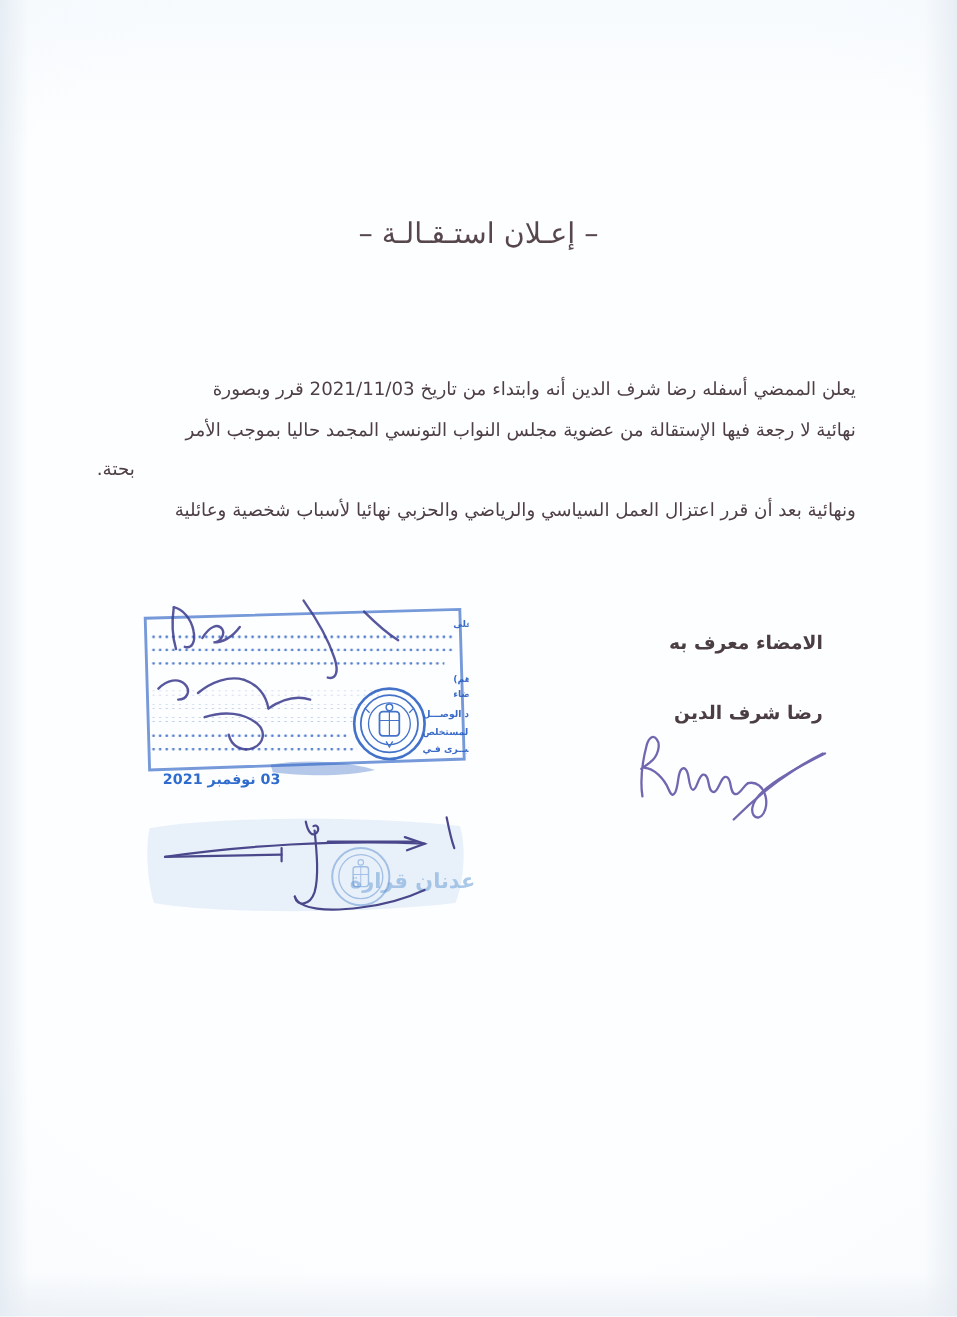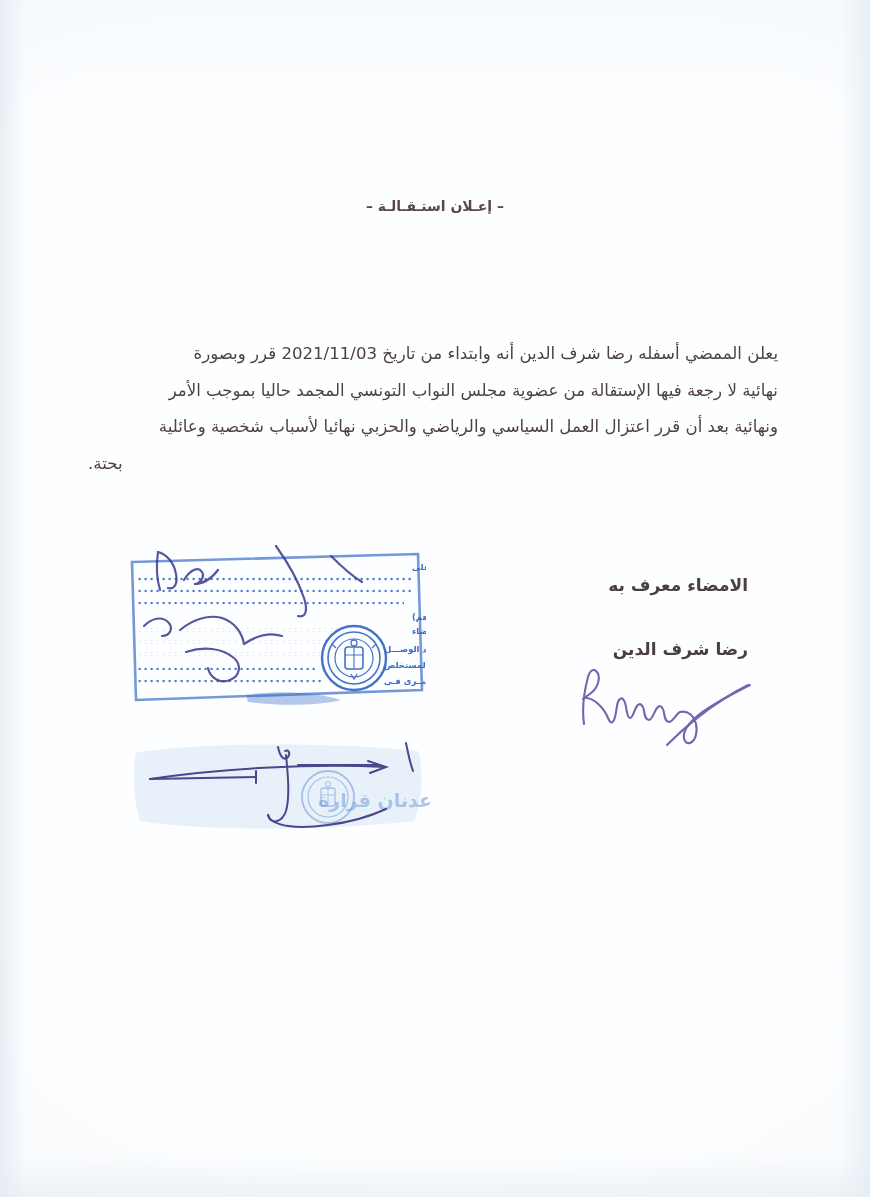--- a/index.html
+++ b/index.html
@@ -37,22 +37,22 @@
   .edge-bottom{ left: 0; bottom: 0; width: 100%; height: 40px;
                 background: linear-gradient(0deg, rgba(228,235,242,0.6), rgba(255,255,255,0)); }
 
   
   .doc-title {
     position: absolute;
     top: 198px;
     left: 0;
     width: 100%;
     text-align: center;
-    font-size: 14px;
-    font-weight: 700;
+    font-size: 26px;
+    font-weight: 400;
     letter-spacing: 0.5px;
     color: #57474c;
     direction: rtl;
   }
 
   
   .body-block {
     position: absolute;
     top: 336px;
     right: 92px;
@@ -131,22 +131,22 @@
   <div class="edge-shade edge-left"></div>
   <div class="edge-shade edge-right"></div>
   <div class="edge-shade edge-bottom"></div>
 
   <div class="doc-title">– إعـلان استـقـالـة –</div>
 
   <div class="body-block">
     <p>
       <span class="body-line">يعلن الممضي أسفله رضا شرف الدين أنه وابتداء من تاريخ 2021/11/03 قرر وبصورة</span>
       <span class="body-line">نهائية لا رجعة فيها الإستقالة من عضوية مجلس النواب التونسي المجمد حاليا بموجب الأمر</span>
+      <span class="body-line last">بحتة.</span>
       <span class="body-line">ونهائية بعد أن قرر اعتزال العمل السياسي والرياضي والحزبي نهائيا لأسباب شخصية وعائلية</span>
-      <span class="body-line last">بحتة.</span>
     </p>
   </div>
 
   <div class="sig-block">
     <div class="sig-certified">الامضاء معرف به</div>
     <div class="sig-name">رضا شرف الدين</div>
   </div>
 
   <svg class="handwritten-sig" viewBox="0 0 200 85">
     <g fill="none" stroke="#6257a8" stroke-width="2.1" stroke-linecap="round" stroke-linejoin="round" opacity="0.9">
@@ -208,20 +208,21 @@
     <g fill="#2f63c4" font-family="'DejaVu Sans','Liberation Sans',sans-serif" font-size="8.4" font-weight="bold" direction="rtl" opacity="0.95">
       <text x="286" y="30" text-anchor="end">شهد بصحة الإمضاء المضمن بأعلاه على</text>
       <text x="286" y="80" text-anchor="end">الذي (التي) أدلى (أدلت) بما يثبت هويته (هم)</text>
       <text x="286" y="94" text-anchor="end">قصد التسجيل بدفتر التعريف بالإمضاء</text>
       <text x="258" y="112" text-anchor="end">عـدد الوصـــل</text>
       <text x="258" y="128" text-anchor="end">المبلغ المستخلص</text>
       <text x="258" y="144" text-anchor="end">الخطــة الكبــرى فـي</text>
     </g>
   </svg>
 
+  <div class="stamp-date" style="position:absolute; top:702px; left:148px;">03 نوفمبر 2021</div>
 
   <svg class="stamp-lower" viewBox="0 0 305 100">
     <path d="M8,18 C60,8 200,6 290,16 C296,34 294,66 286,86 C200,96 70,96 12,86 C6,66 4,36 8,18 Z" fill="#cfe0f3" opacity="0.45"></path>
     <g fill="#8fb6e0" font-family="'DejaVu Sans','Liberation Sans',sans-serif" font-size="19" font-weight="bold" direction="rtl" opacity="0.75">
       <text x="190" y="72" text-anchor="end">عدنان قرارة</text>
     </g>
     <g transform="translate(200,62)" opacity="0.5">
       <circle r="26" fill="none" stroke="#5e8fd0" stroke-width="1.8"></circle>
       <circle r="20" fill="none" stroke="#5e8fd0" stroke-width="1.2"></circle>
       <rect x="-7" y="-9" width="14" height="18" rx="2.5" fill="none" stroke="#5e8fd0" stroke-width="1.3"></rect>

